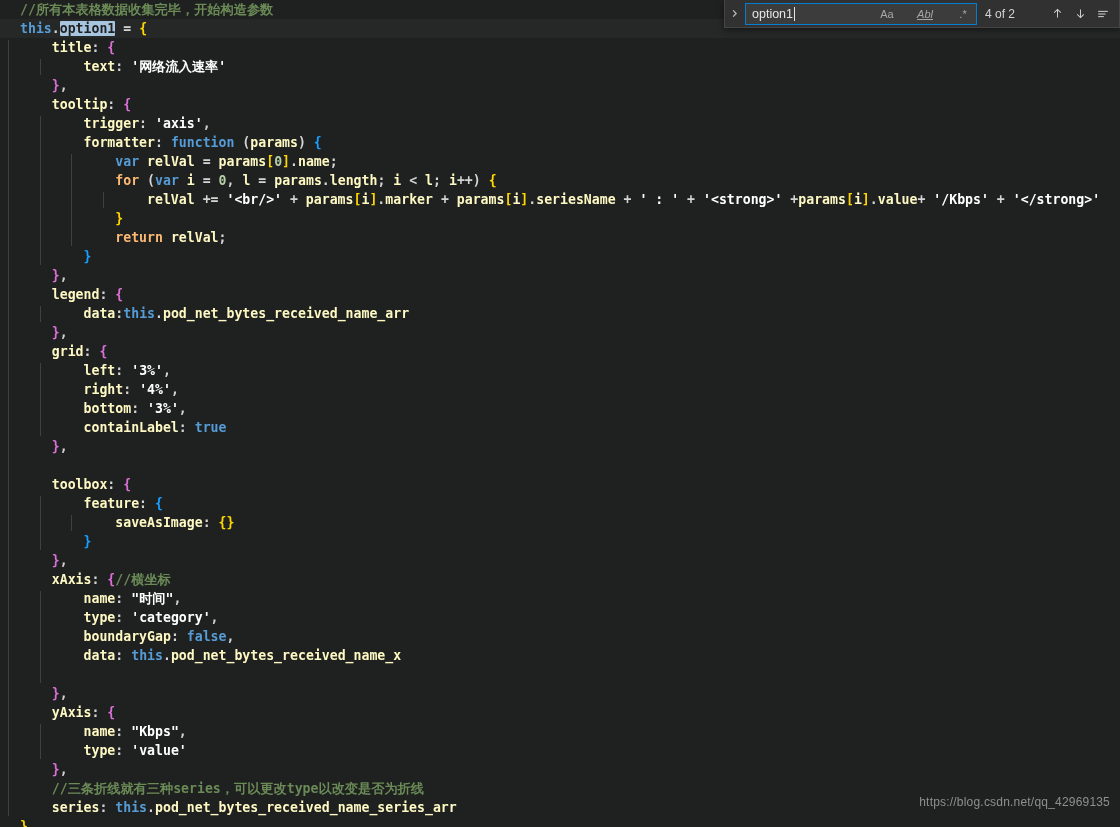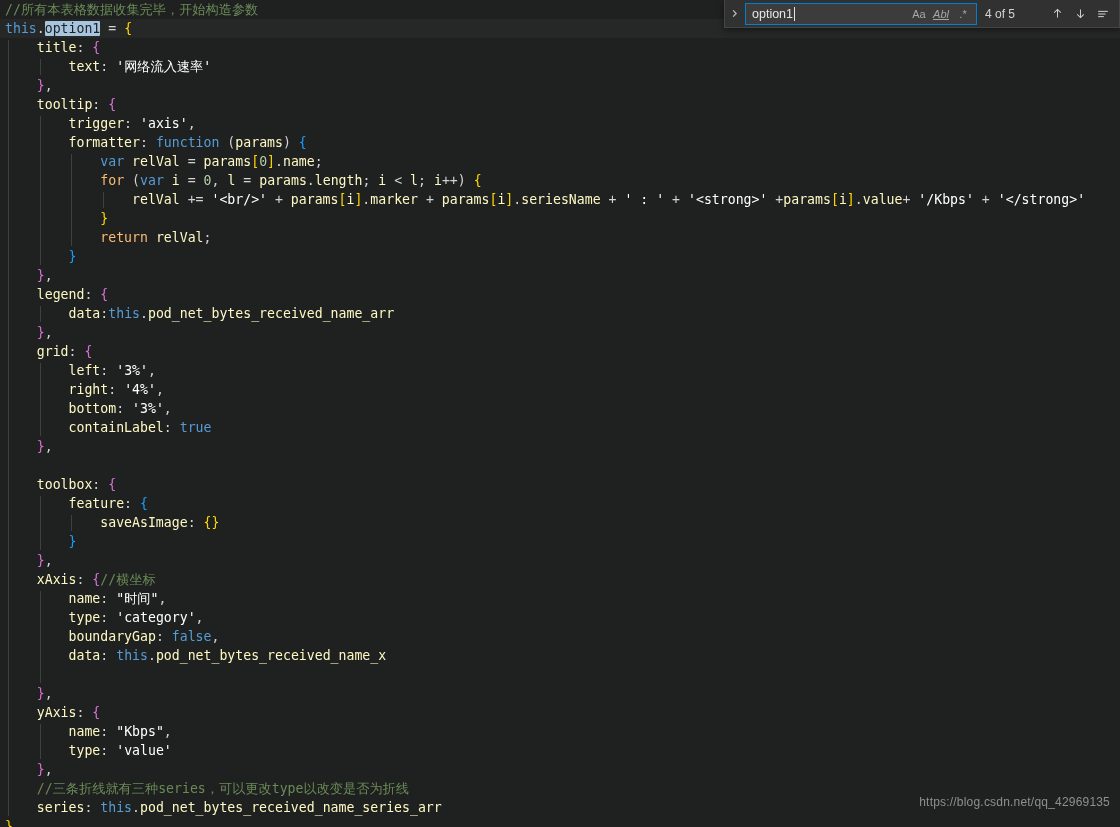--- a/index.html
+++ b/index.html
@@ -33,21 +33,22 @@
     line-height: 19px;
     white-space: pre;
     tab-size: 4;
   }
 
   .ln {
     height: 19px;
     line-height: 19px;
     white-space: pre;
     position: relative;
-    padding-left: 5px;
+    padding-left: 20px;
+    font-weight: bold;
   }
   .ln.cur {
     background: #262727;
   }
 
   
   .guides {
     position: absolute;
     top: 0;
     left: 0;
@@ -131,21 +132,21 @@
     background: #e6e6e6;
     margin-left: 1px;
   }
   .fw-icons {
     position: absolute;
     right: 3px;
     top: 0;
     height: 100%;
     display: flex;
     align-items: center;
-    gap: 2px;
+    gap: 18px;
   }
   .fw-ic {
     width: 20px;
     height: 18px;
     display: flex;
     align-items: center;
     justify-content: center;
     color: #a6a6a6;
     font-family: "Liberation Sans", sans-serif;
     font-size: 11px;
@@ -219,21 +220,21 @@
   <div class="fw-inputbox">
     <span class="fw-input-text" title="Find">option1</span>
     <span class="fw-caret"></span>
     <div class="fw-icons">
       <div class="fw-ic">Aa</div>
       <div class="fw-ic underlined">Abl</div>
       <div class="fw-ic">.*</div>
     </div>
   </div>
 
-  <div class="fw-count">4 of 5</div>
+  <div class="fw-count">4 of 2</div>
 
   <div class="fw-actions">
     <div class="fw-btn">
       <svg width="13" height="13" viewBox="0 0 16 16" fill="none" stroke="#cccccc" stroke-width="1.3">
         <path d="M8 13 L8 3.2"></path>
           <path d="M4 7 L8 3 L12 7"></path>
       </svg>
     </div>
     <div class="fw-btn">
       <svg width="13" height="13" viewBox="0 0 16 16" fill="none" stroke="#cccccc" stroke-width="1.3">

